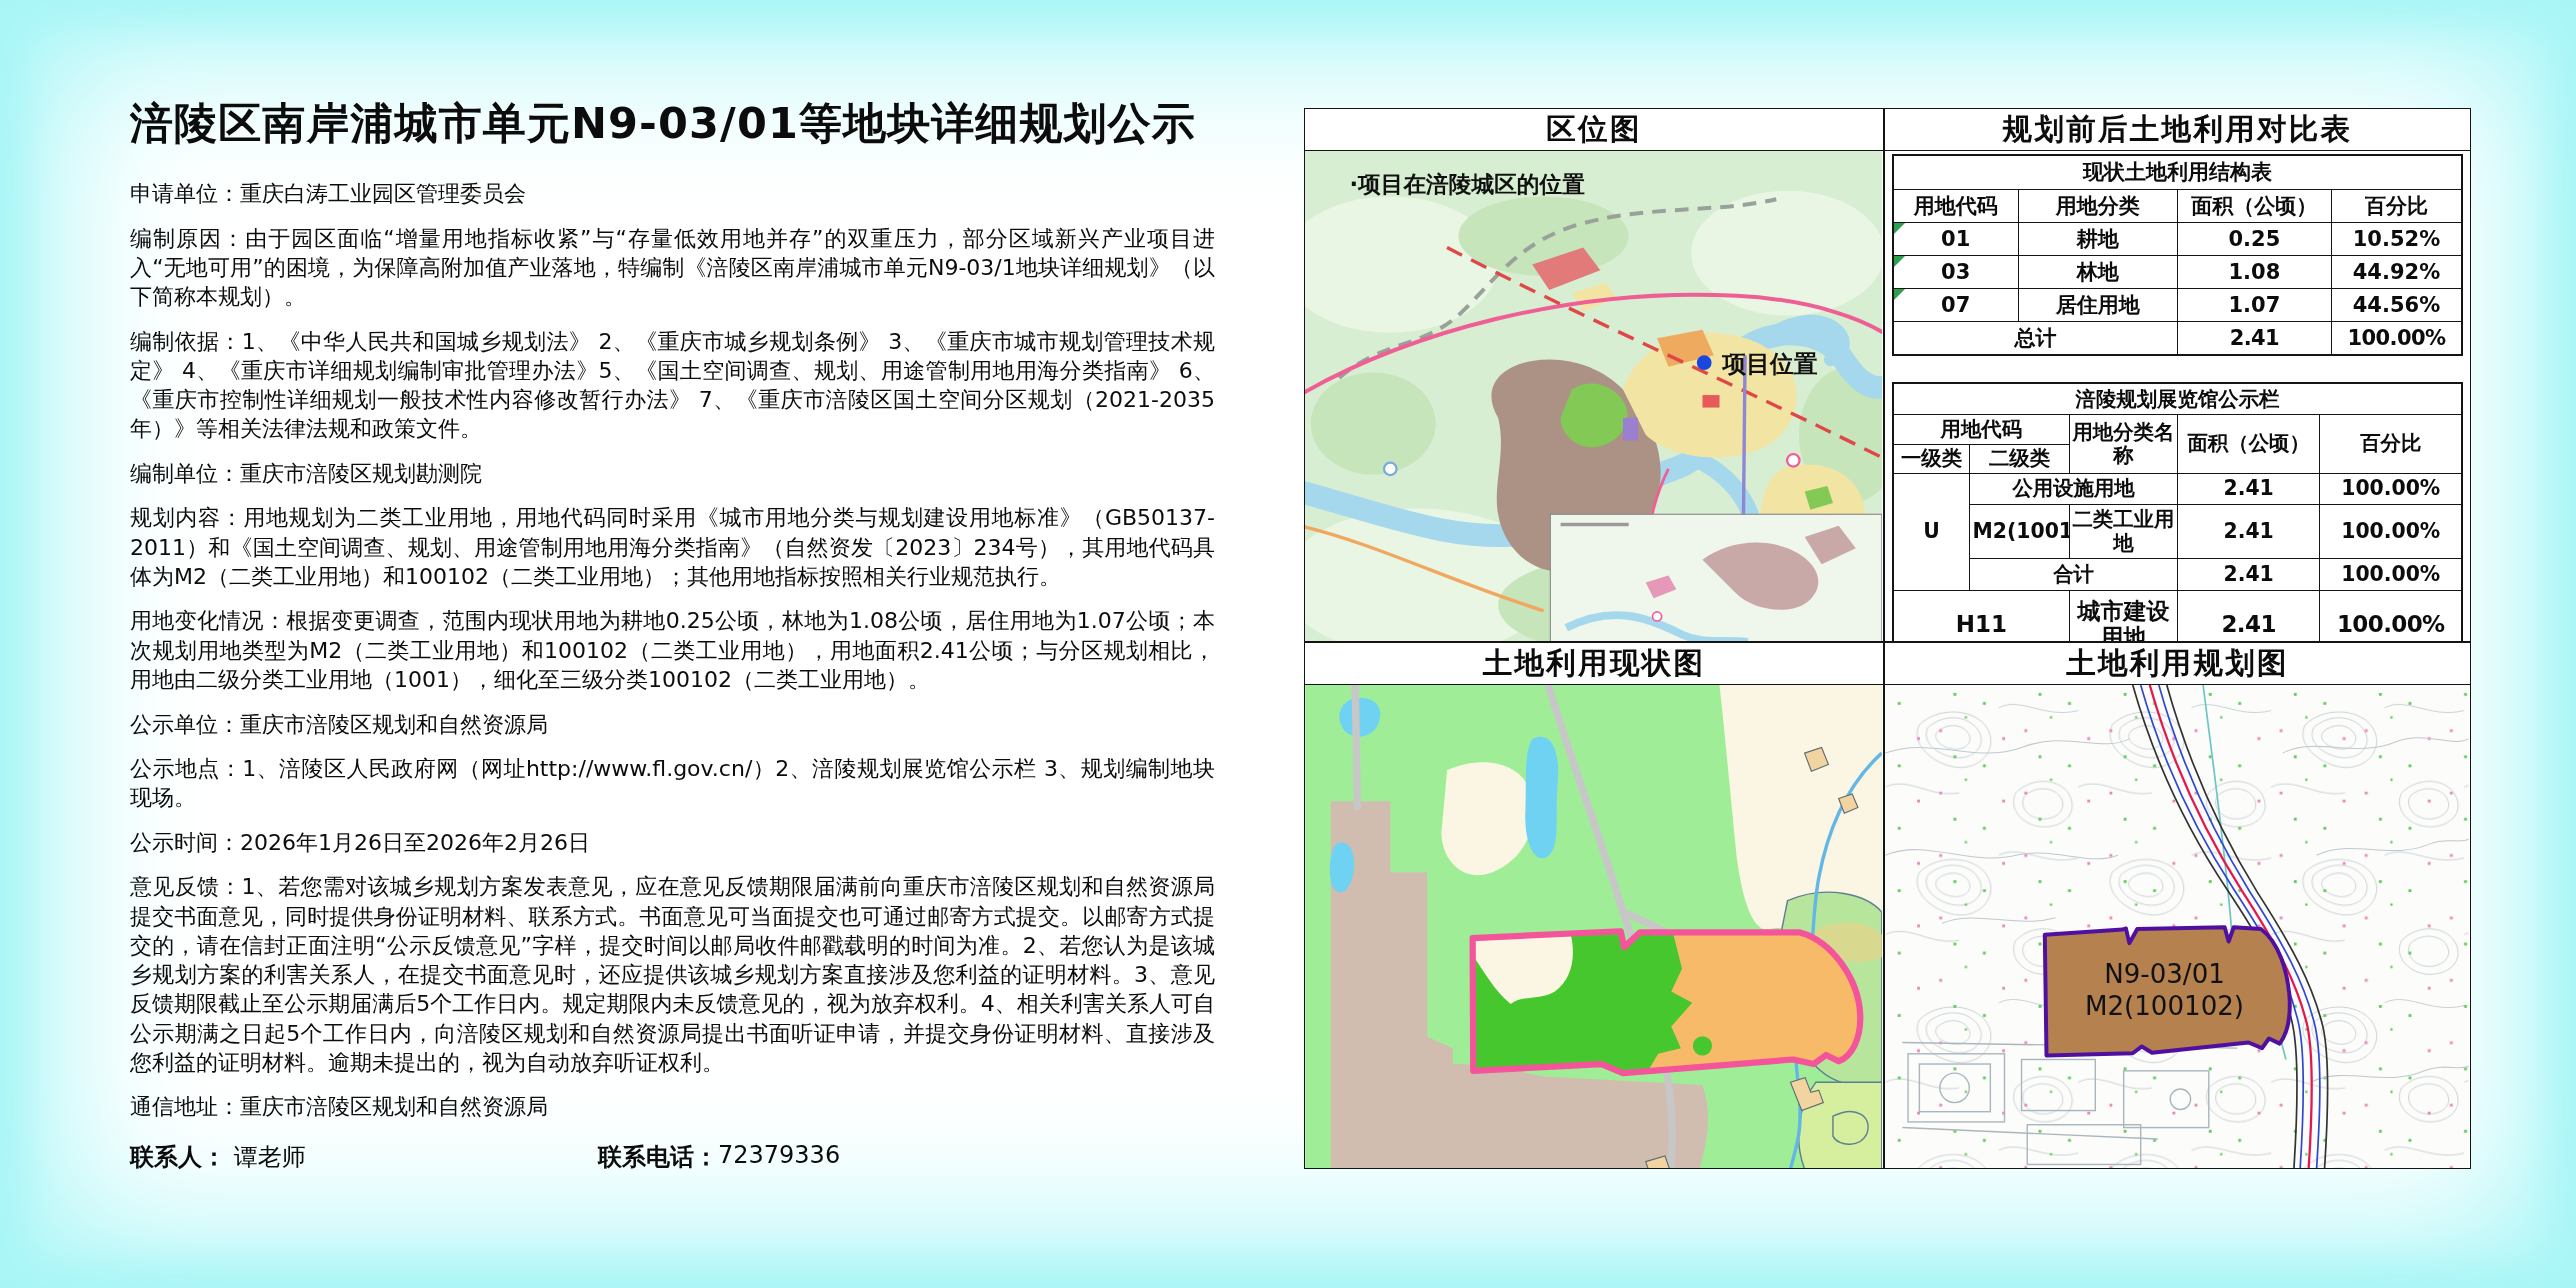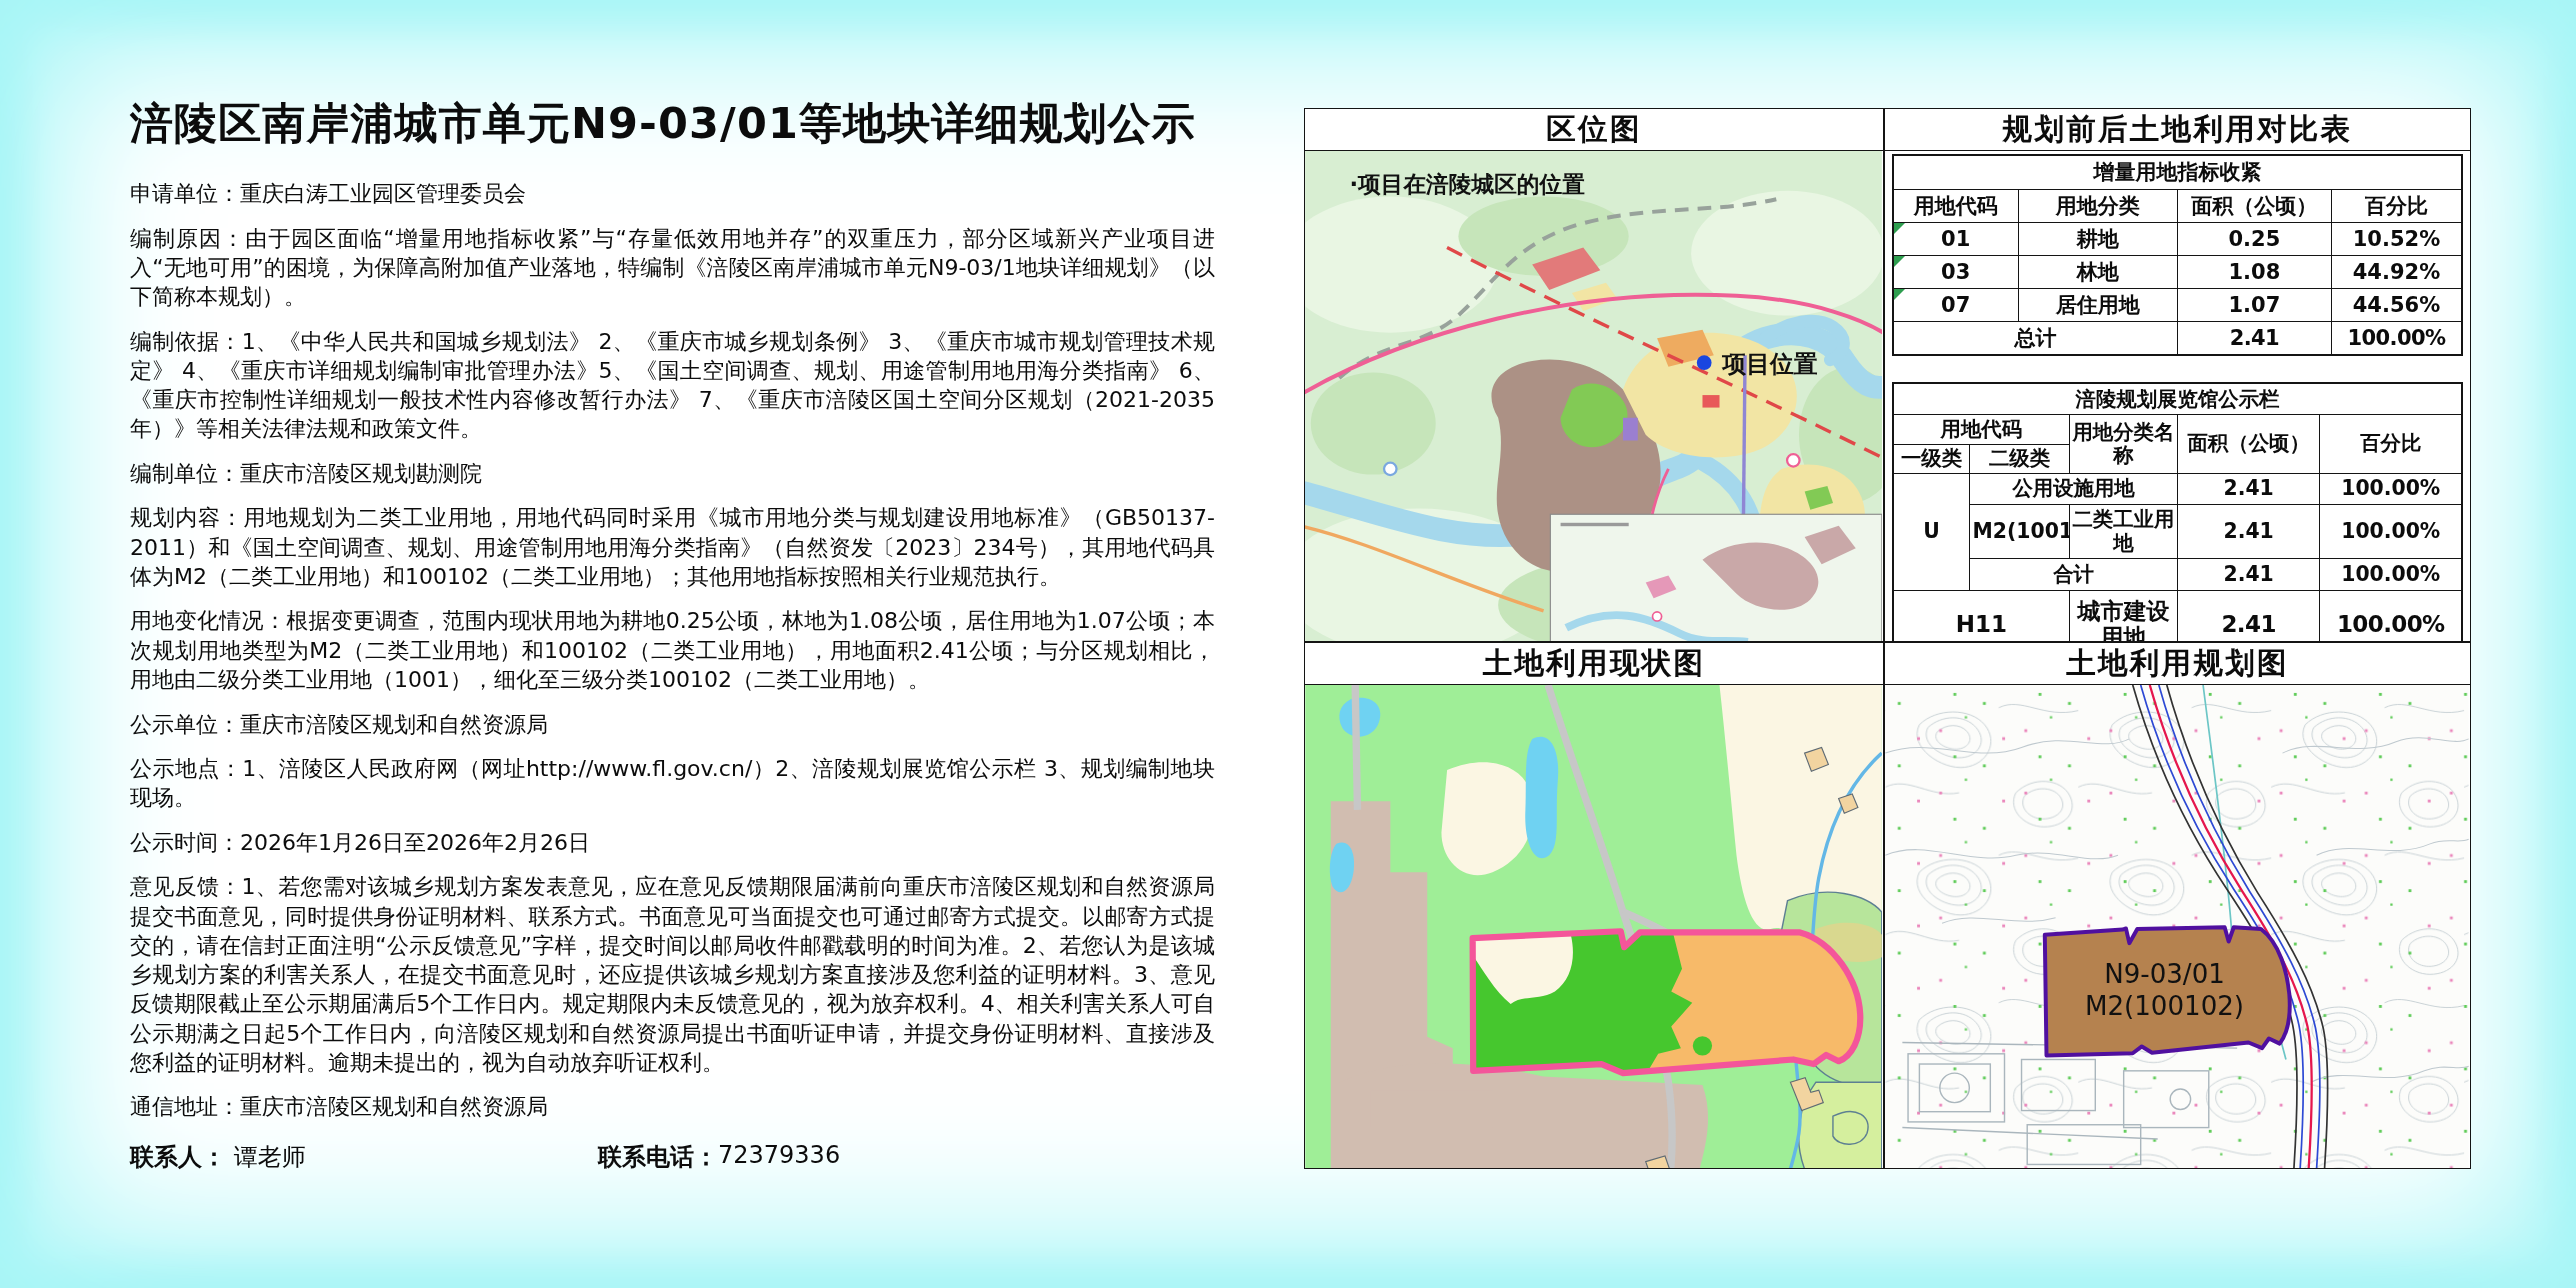--- a/index.html
+++ b/index.html
@@ -149,21 +149,21 @@
 
         <table class="t cur">
           <colgroup>
               <col style="width:22%">
               <col style="width:28%">
               <col style="width:27%">
               <col style="width:23%">
             </colgroup>
           <tbody>
               <tr>
-                <td class="tt" colspan="4">增量用地指标收紧</td>
+                <td class="tt" colspan="4">现状土地利用结构表</td>
               </tr>
           <tr>
             <td>用地代码</td>
             <td>用地分类</td>
             <td>面积（公顷）</td>
             <td>百分比</td>
           </tr>
           <tr>
             <td class="code g-tri">01</td>
             <td>耕地</td>

